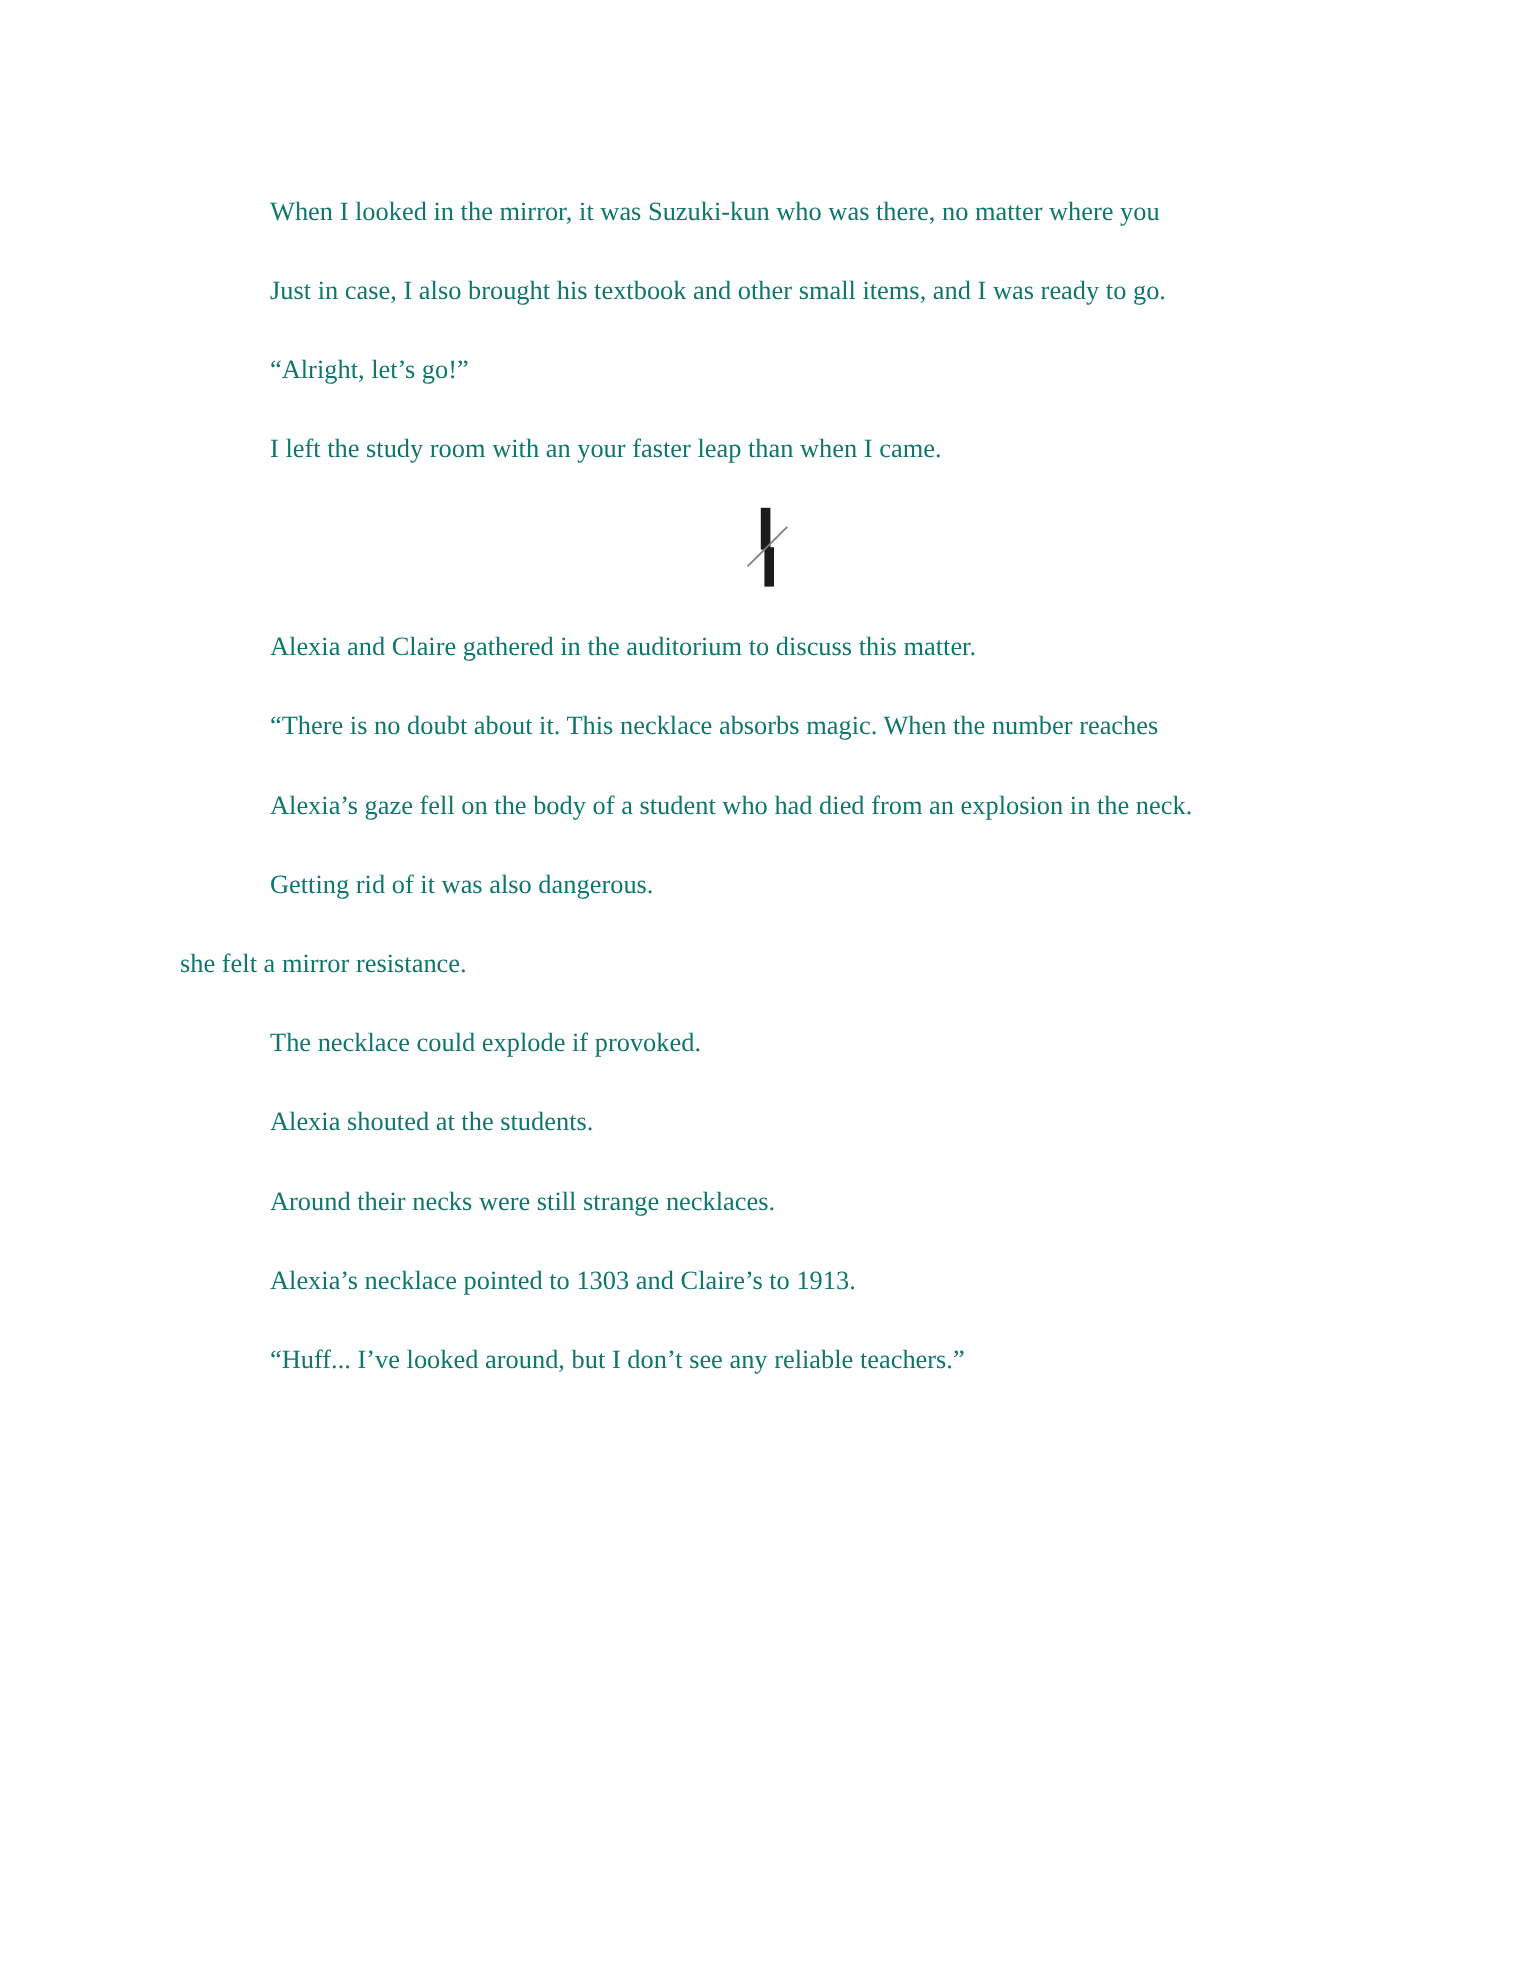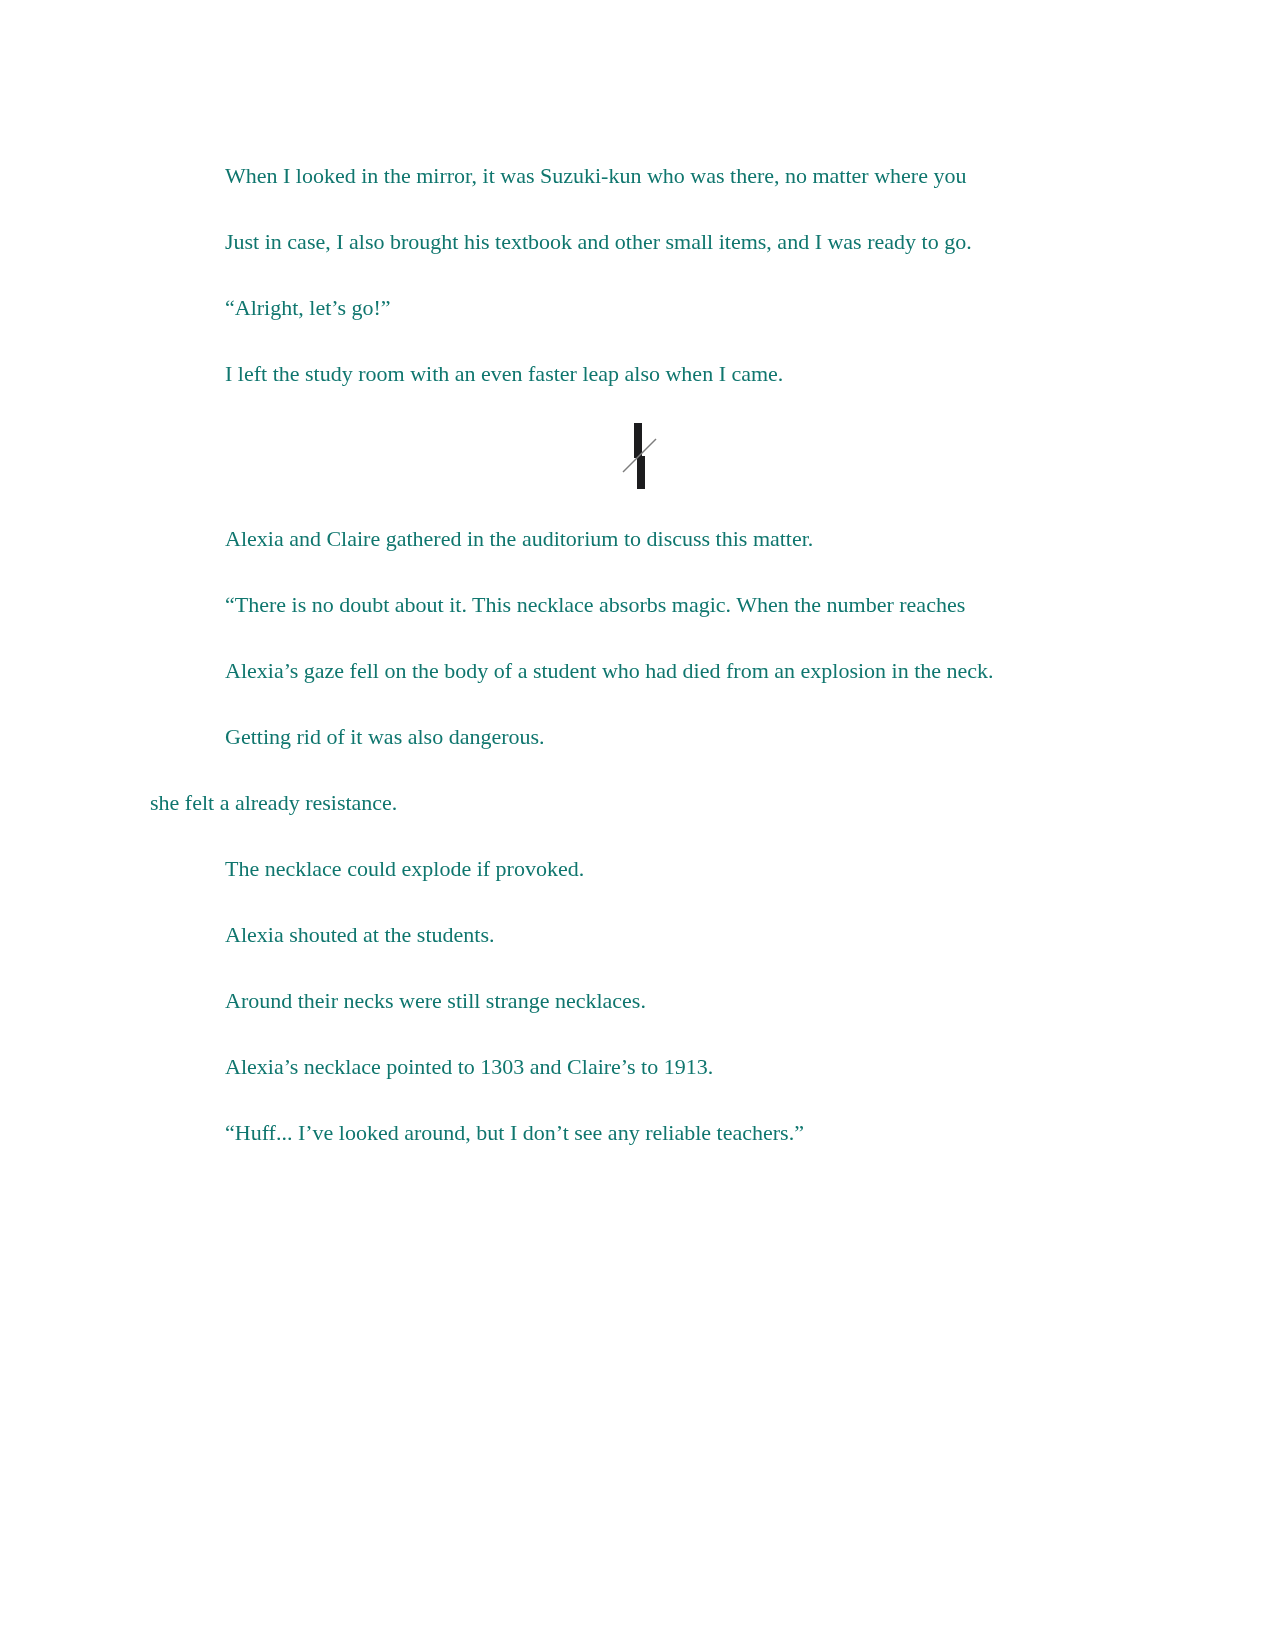--- a/index.html
+++ b/index.html
@@ -44,21 +44,21 @@
 
     <p class="para">
       <span class="ln first">Just in case, I also brought his textbook and other small items, and I was ready to go.</span>
     </p>
 
     <p class="para">
       <span class="ln first">“Alright, let’s go!”</span>
     </p>
 
     <p class="para">
-      <span class="ln first">I left the study room with an even faster leap also when I came.</span>
+      <span class="ln first">I left the study room with an your faster leap than when I came.</span>
     </p>
 
     <div class="scene-break">
       <svg width="40" height="66" viewBox="0 0 40 66">
         <rect x="16" y="0" width="8" height="35" fill="#1c1c1e"></rect>
         <rect x="19" y="33" width="8" height="33" fill="#1c1c1e"></rect>
         <line x1="5" y1="49" x2="38" y2="16" stroke-width="1.4" stroke="#7d7d7d"></line>
       </svg>
     </div>
 
@@ -72,21 +72,21 @@
 
     <p class="para">
       <span class="ln first">Alexia’s gaze fell on the body of a student who had died from an explosion in the neck.</span>
     </p>
 
     <p class="para">
       <span class="ln first">Getting rid of it was also dangerous.</span>
     </p>
 
     <p class="para">
-      <span class="ln">she felt a already resistance.</span>
+      <span class="ln">she felt a mirror resistance.</span>
     </p>
 
     <p class="para">
       <span class="ln first">The necklace could explode if provoked.</span>
     </p>
 
 
     <p class="para">
       <span class="ln first">Alexia shouted at the students.</span>
     </p>

